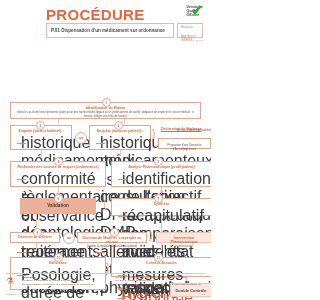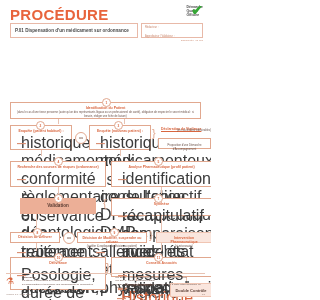--- a/index.html
+++ b/index.html
@@ -8,21 +8,21 @@
     width: 211px; height: 300px;
     background: #ffffff;
     font-family: "Liberation Sans", sans-serif;
     color: #3b3b3b;
     overflow: hidden;
     position: relative;
   }
   .page { position: relative; width: 211px; height: 300px; box-sizing: border-box; padding: 0 6px; }
 
   
-  .hdr { position: relative; height: 48px; }
+  .hdr { position: relative; height: 48px; margin-left: 36px; }
   .title {
     position: absolute; left: 4px; top: 6px;
     font-size: 15px; font-weight: bold; letter-spacing: .3px;
     color: #e8643c;
   }
   .logo { position: absolute; right: 2px; top: 2px; width: 46px; text-align: right; }
   .logo .lg-txt { font-size: 3.4px; font-weight: bold; color: #4a4a4a; line-height: 1.25; text-align: left; display:inline-block; }
   .logo .check { position: absolute; right: 0px; top: 1px; font-size: 14px; color: #35a735; font-weight: bold; line-height: 1; }
 
   .ref-row { position: absolute; left: 4px; top: 23px; right: 2px; height: 15px; }

